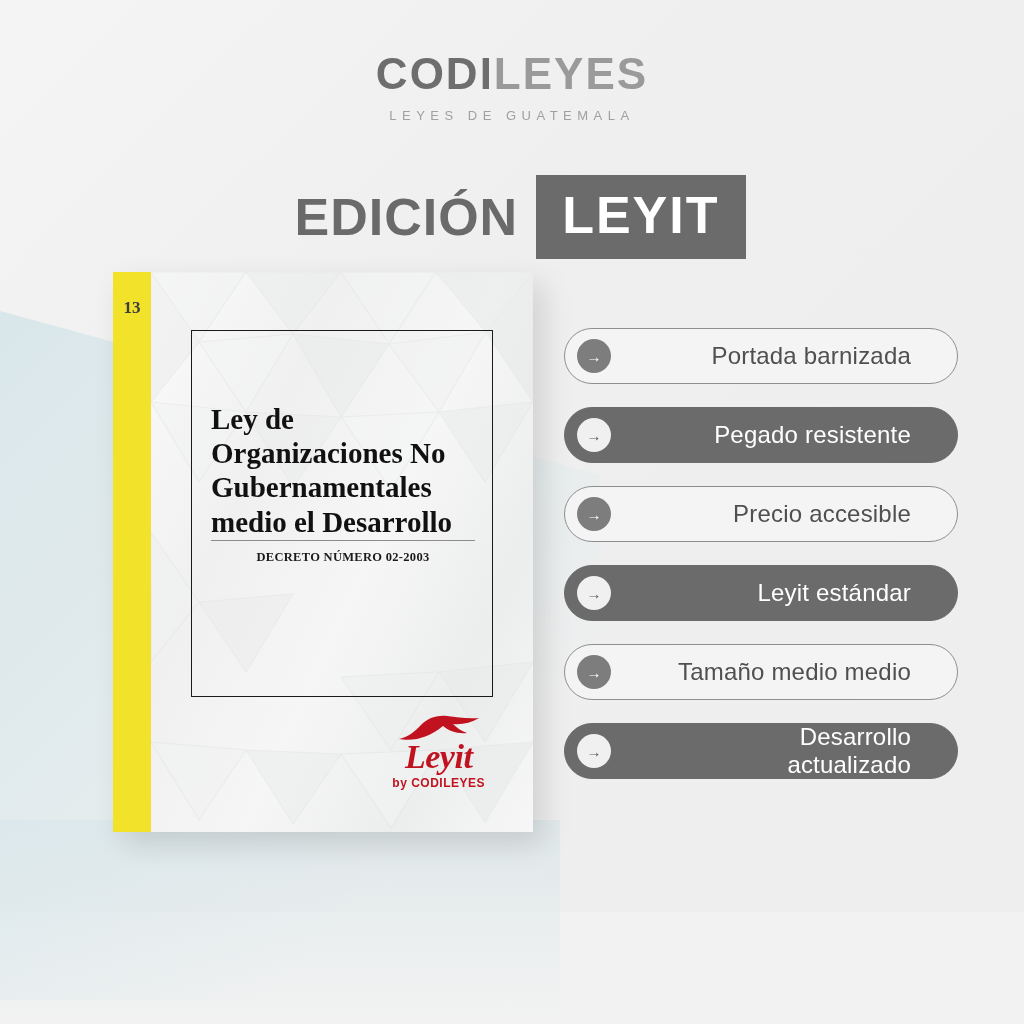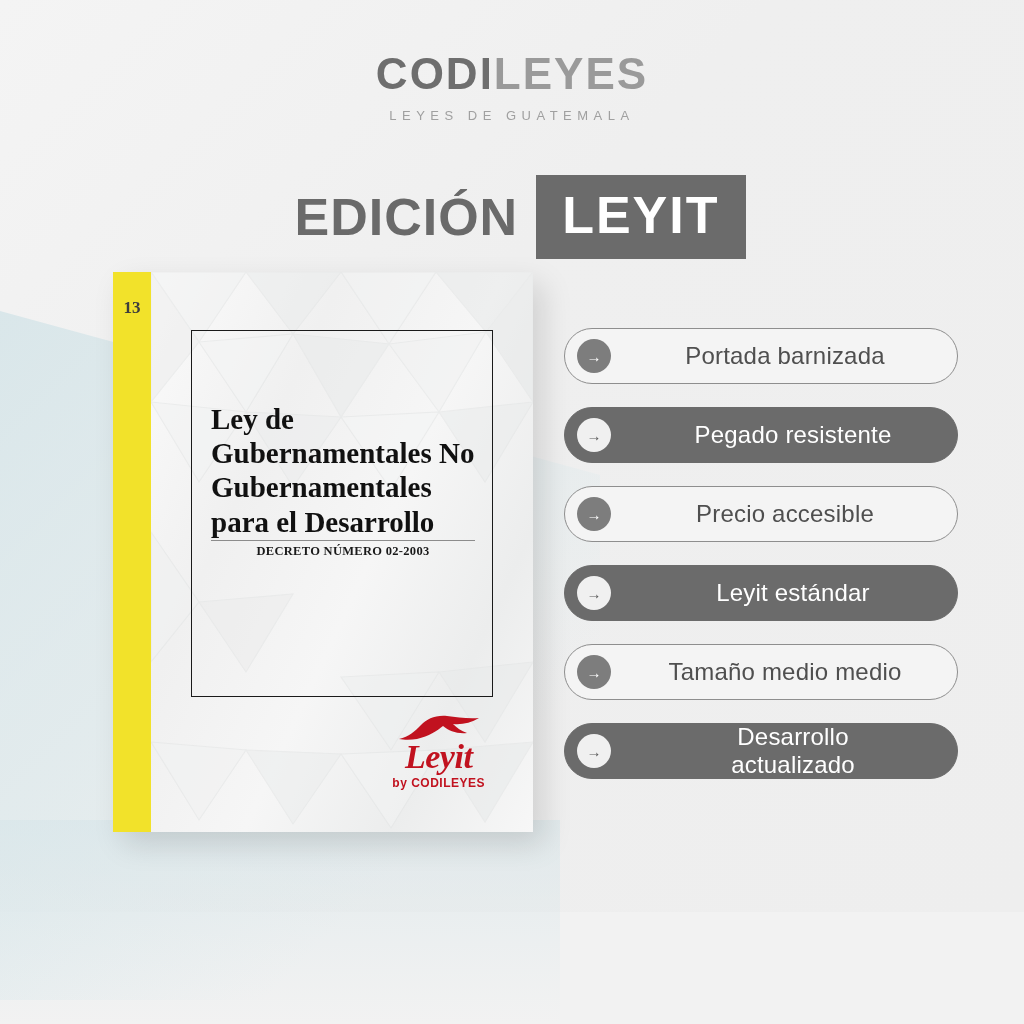--- a/index.html
+++ b/index.html
@@ -123,21 +123,21 @@
   }
   .book-decree {
     position: absolute;
     left: 60px; top: 268px; right: 58px;
     font-family: "Liberation Serif", serif;
     font-weight: 700;
     font-size: 12.5px;
     letter-spacing: 0.3px;
     color: #1a1a1a;
     text-align: center;
-    padding-top: 3px;
+    padding-top: 9px;
     border-top: 1.2px solid #8c8c8c;
   }
   .leyit-logo {
     position: absolute;
     right: 48px; bottom: 42px;
     text-align: center;
   }
   .leyit-word {
     font-family: "Liberation Serif", serif;
     font-style: italic;
@@ -184,21 +184,21 @@
     width: 34px; height: 34px;
     border-radius: 50%;
     display: flex; align-items: center; justify-content: center;
     font-size: 15px;
     line-height: 1;
   }
   .light .pill-arrow { background: #7d7d7d; color: #ffffff; }
   .dark  .pill-arrow { background: #f0f0f0; color: #5d5d5d; }
   .pill-label {
     flex: 1 1 auto;
-    text-align: center;
+    text-align: right;
     font-size: 24px;
     font-weight: 500;
     padding-right: 46px;
     letter-spacing: 0.2px;
     margin-left: 48px;
   }
   .light .pill-label { color: #4f4f4f; }
   .dark  .pill-label { color: #ffffff; padding-left: 16px; }
 </style>
 </head>
@@ -242,21 +242,21 @@
           <polygon points="48,330 142,322 95,400" fill="#ececec"></polygon>
           <polygon points="190,405 288,400 240,478" fill="#eef0f0"></polygon>
           <polygon points="288,400 382,390 334,470" fill="#e9ebeb"></polygon>
           <polygon points="0,470 95,478 48,548" fill="#f1f2f2"></polygon>
           <polygon points="95,478 190,482 142,552" fill="#ebeded"></polygon>
           <polygon points="190,482 288,478 240,556" fill="#f3f4f4"></polygon>
           <polygon points="288,478 382,470 334,550" fill="#e8eaea"></polygon>
         </g>
       </svg>
       <div class="frame"></div>
-      <div class="book-title">Ley de Gubernamentales No Gubernamentales para el Desarrollo</div>
+      <div class="book-title">Ley de Organizaciones No Gubernamentales medio el Desarrollo</div>
       <div class="book-decree">DECRETO NÚMERO 02-2003</div>
       <div class="leyit-logo">
         <svg class="leyit-mark" width="88" height="30" viewBox="0 0 88 30">
           <path d="M4 26 C14 24 20 18 26 12 C32 6 40 2 52 3 C62 4 72 6 84 5 C76 10 66 12 58 11 C62 15 66 18 72 20 C62 21 54 18 48 13 C42 18 34 23 22 26 C16 27 9 27 4 26 Z" fill="#c1121f"></path>
         </svg>
         <div class="leyit-word">Leyit</div>
         <div class="leyit-by">by CODILEYES</div>
       </div>
     </div>
   </div>

